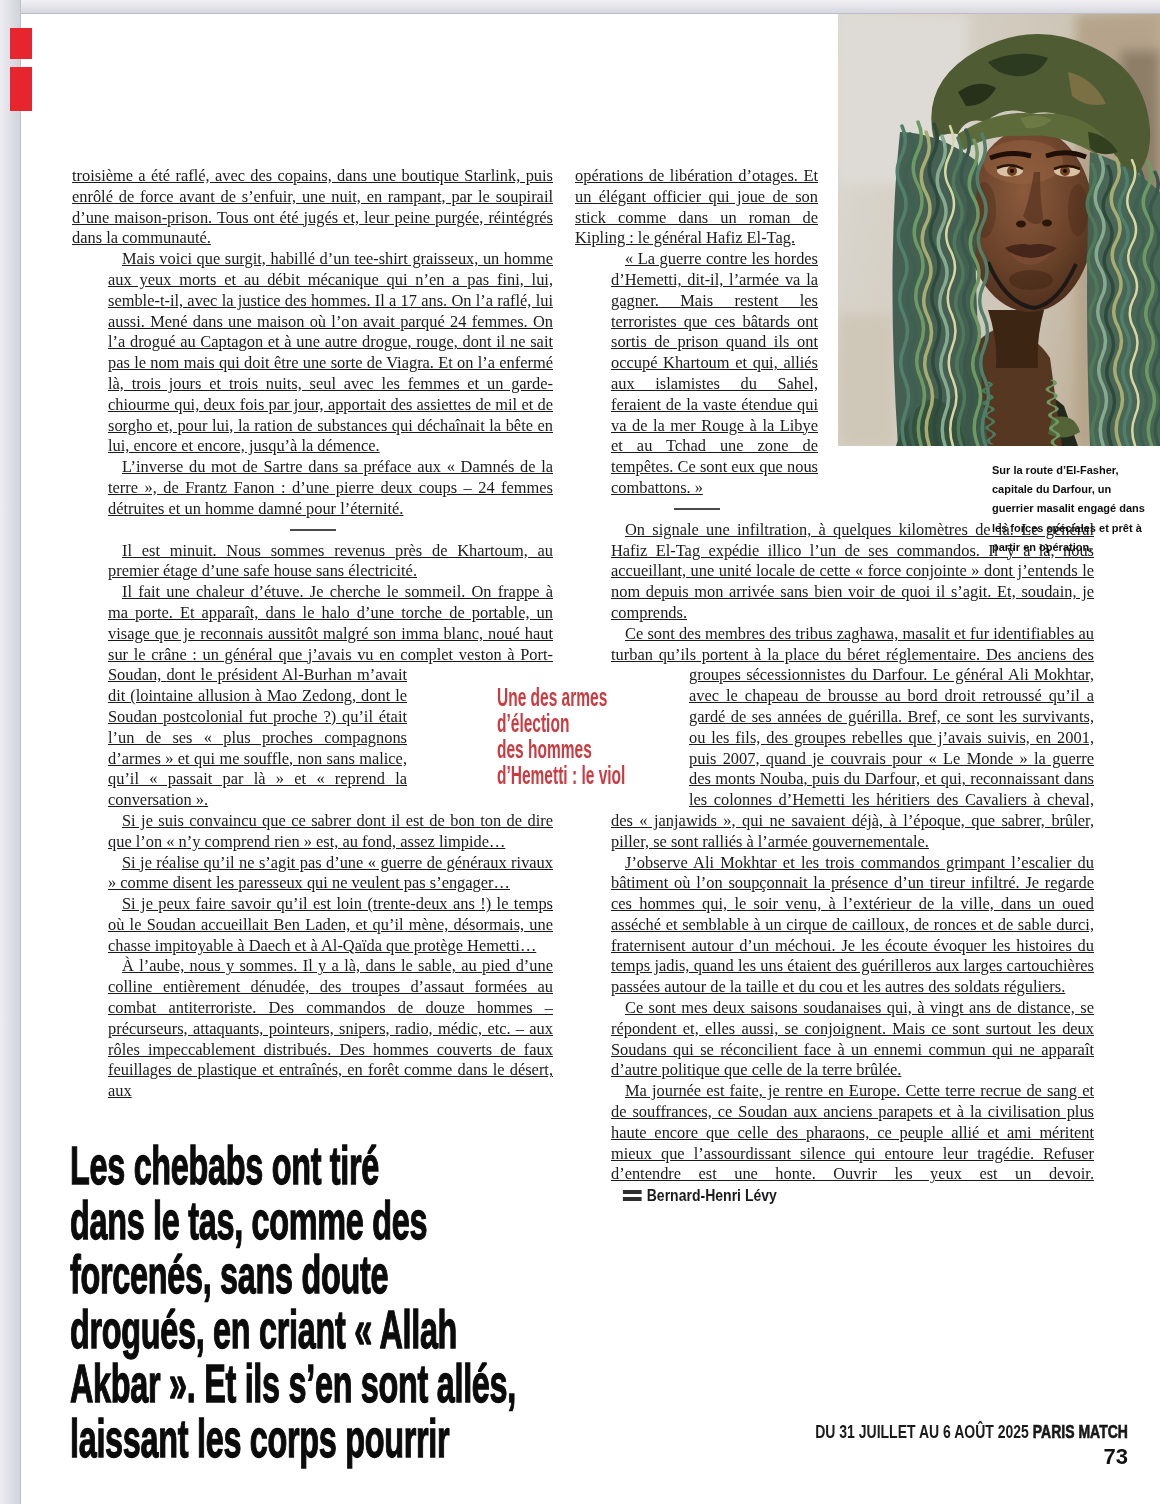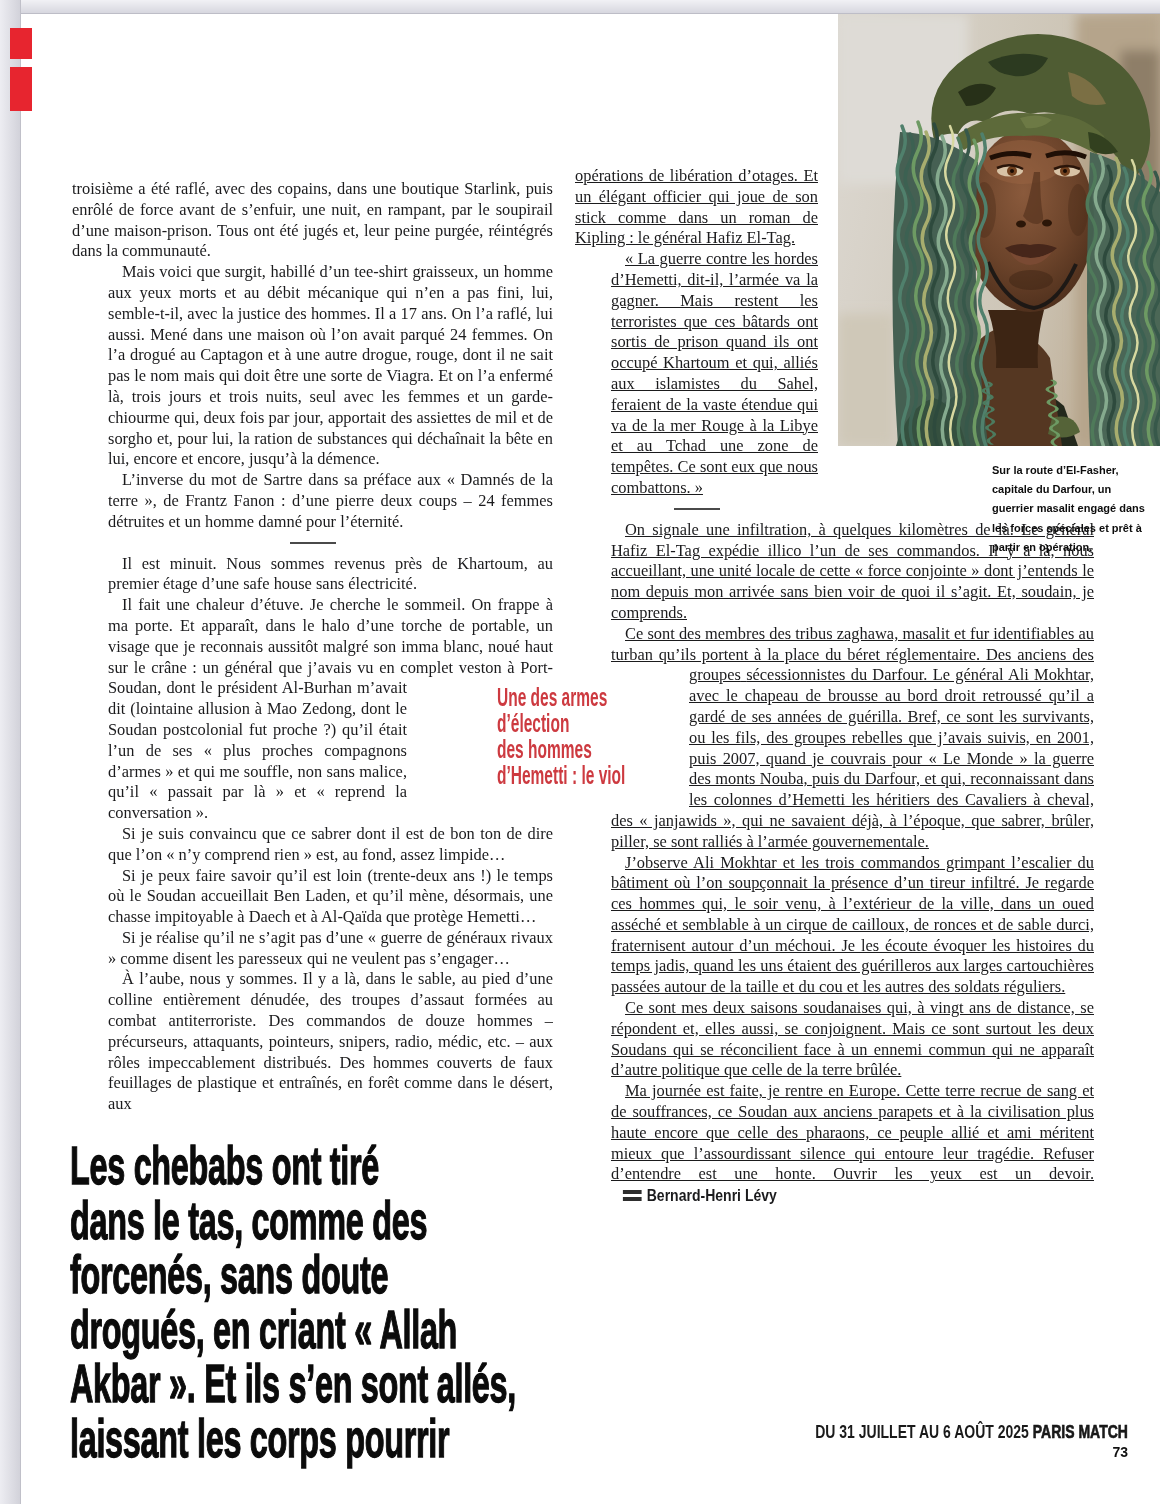--- a/index.html
+++ b/index.html
@@ -18,21 +18,21 @@
   .spine-mark{position:absolute;background:#e7252f;}
   .spine-mark.m1{left:10px;top:28px;width:22px;height:31px;}
   .spine-mark.m2{left:10px;top:67px;width:22px;height:44px;}
 
   
   .col{position:absolute;font-size:16.4px;line-height:20.8px;color:#1b1b1d;
     text-align:justify;overflow:hidden;}
   .col p{margin:0;}
   p.indent{text-indent:14px;margin-left:36px;}
   .divider{width:46px;height:2px;background:#4a4a4a;margin:9px auto 10px auto;}
-  .left-col{left:72px;top:179px;width:481px;height:980px;}
+  .left-col{left:72px;top:166px;width:481px;height:980px;text-decoration:underline;}
   .right-col{left:575px;top:166px;width:519px;height:1262px;text-decoration:underline;}
   .narrow{width:243px;}
   .wrapR{float:right;width:146px;height:128px;}
   .wrapL{float:left;width:78px;height:130px;}
 
   
   .redquote{position:absolute;left:497px;top:684px;
     font-family:"Liberation Sans",sans-serif;font-weight:bold;
     font-size:25px;line-height:26px;
     transform:scaleX(0.62);transform-origin:left top;white-space:nowrap;}
@@ -56,40 +56,40 @@
     transform-origin:left bottom;white-space:nowrap;}
   .byline-icon{display:inline-block;width:22px;height:11px;margin-right:6px;
     background:linear-gradient(to bottom,#2e2e2e 0 4px,transparent 4px 7px,#2e2e2e 7px 11px);}
 
   
   .footer-line{position:absolute;right:32px;top:1422px;
     font-family:"Liberation Sans",sans-serif;font-weight:bold;font-size:17.5px;
     color:#1a1a1a;transform:scaleX(0.8);transform-origin:right top;white-space:nowrap;}
   .footer-line .brand{-webkit-text-stroke:0.6px #111;}
   .page-num{position:absolute;right:32px;top:1444px;
-    font-family:"Liberation Sans",sans-serif;font-weight:bold;font-size:14px;color:#111;}
+    font-family:"Liberation Sans",sans-serif;font-weight:bold;font-size:22px;color:#111;}
 </style>
 </head>
 <body>
 
 <div class="chrome-top"></div>
 <div class="chrome-left"></div>
 <div class="spine-mark m1"></div>
 <div class="spine-mark m2"></div>
 
 <div class="col left-col">
   <p>troisième a été raflé, avec des copains, dans une boutique Starlink, puis enrôlé de force avant de s’enfuir, une nuit, en rampant, par le soupirail d’une maison-prison. Tous ont été jugés et, leur peine purgée, réintégrés dans la communauté.</p>
   <p class="indent">Mais voici que surgit, habillé d’un tee-shirt graisseux, un homme aux yeux morts et au débit mécanique qui n’en a pas fini, lui, semble-t-il, avec la justice des hommes. Il a 17 ans. On l’a raflé, lui aussi. Mené dans une maison où l’on avait parqué 24 femmes. On l’a drogué au Captagon et à une autre drogue, rouge, dont il ne sait pas le nom mais qui doit être une sorte de Viagra. Et on l’a enfermé là, trois jours et trois nuits, seul avec les femmes et un garde-chiourme qui, deux fois par jour, apportait des assiettes de mil et de sorgho et, pour lui, la ration de substances qui déchaînait la bête en lui, encore et encore, jusqu’à la démence.</p>
   <p class="indent">L’inverse du mot de Sartre dans sa préface aux « Damnés de la terre », de Frantz Fanon : d’une pierre deux coups – 24 femmes détruites et un homme damné pour l’éternité.</p>
   <div class="divider"></div>
   <p class="indent">Il est minuit. Nous sommes revenus près de Khartoum, au premier étage d’une safe house sans électricité.</p>
   <p class="indent"><span>Il fait une chaleur d’étuve. Je cherche le sommeil. On frappe à ma porte. Et apparaît, dans le halo d’une torche de portable, un visage que je reconnais aussitôt malgré son imma blanc, noué haut sur le crâne : un général que j’avais vu en complet veston à Port-Soudan,</span> <span class="wrapR"></span><span>dont le président Al-Burhan m’avait dit (lointaine allusion à Mao Zedong, dont le Soudan postcolonial fut proche ?) qu’il était l’un de ses « plus proches compagnons d’armes » et qui me souffle, non sans malice, qu’il « passait par là » et « reprend la conversation ».</span></p>
   <p class="indent">Si je suis convaincu que ce sabrer dont il est de bon ton de dire que l’on « n’y comprend rien » est, au fond, assez limpide…</p>
+  <p class="indent">Si je réalise qu’il ne s’agit pas d’une « guerre de généraux rivaux » comme disent les paresseux qui ne veulent pas s’engager…</p>
   <p class="indent">Si je peux faire savoir qu’il est loin (trente-deux ans !) le temps où le Soudan accueillait Ben Laden, et qu’il mène, désormais, une chasse impitoyable à Daech et à Al-Qaïda que protège Hemetti…</p>
-  <p class="indent">Si je réalise qu’il ne s’agit pas d’une « guerre de généraux rivaux » comme disent les paresseux qui ne veulent pas s’engager…</p>
   <p class="indent">À l’aube, nous y sommes. Il y a là, dans le sable, au pied d’une colline entièrement dénudée, des troupes d’assaut formées au combat antiterroriste. Des commandos de douze hommes – précurseurs, attaquants, pointeurs, snipers, radio, médic, etc. – aux rôles impeccablement distribués. Des hommes couverts de faux feuillages de plastique et entraînés, en forêt comme dans le désert, aux</p>
 </div>
 
 <div class="col right-col">
   <div class="narrow">
     <p>opérations de libération d’otages. Et un élégant officier qui joue de son stick comme dans un roman de Kipling : le général Hafiz El-Tag.</p>
     <p class="indent">« La guerre contre les hordes d’Hemetti, dit-il, l’armée va la gagner. Mais restent les terroristes que ces bâtards ont sortis de prison quand ils ont occupé Khartoum et qui, alliés aux islamistes du Sahel, feraient de la vaste étendue qui va de la mer Rouge à la Libye et au Tchad une zone de tempêtes. Ce sont eux que nous combattons. »</p>
     <div class="divider"></div>
   </div>
   <p class="indent">On signale une infiltration, à quelques kilomètres de là. Le général Hafiz El-Tag expédie illico l’un de ses commandos. Il y a là, nous accueillant, une unité locale de cette « force conjointe » dont j’entends le nom depuis mon arrivée sans bien voir de quoi il s’agit. Et, soudain, je comprends.</p>

